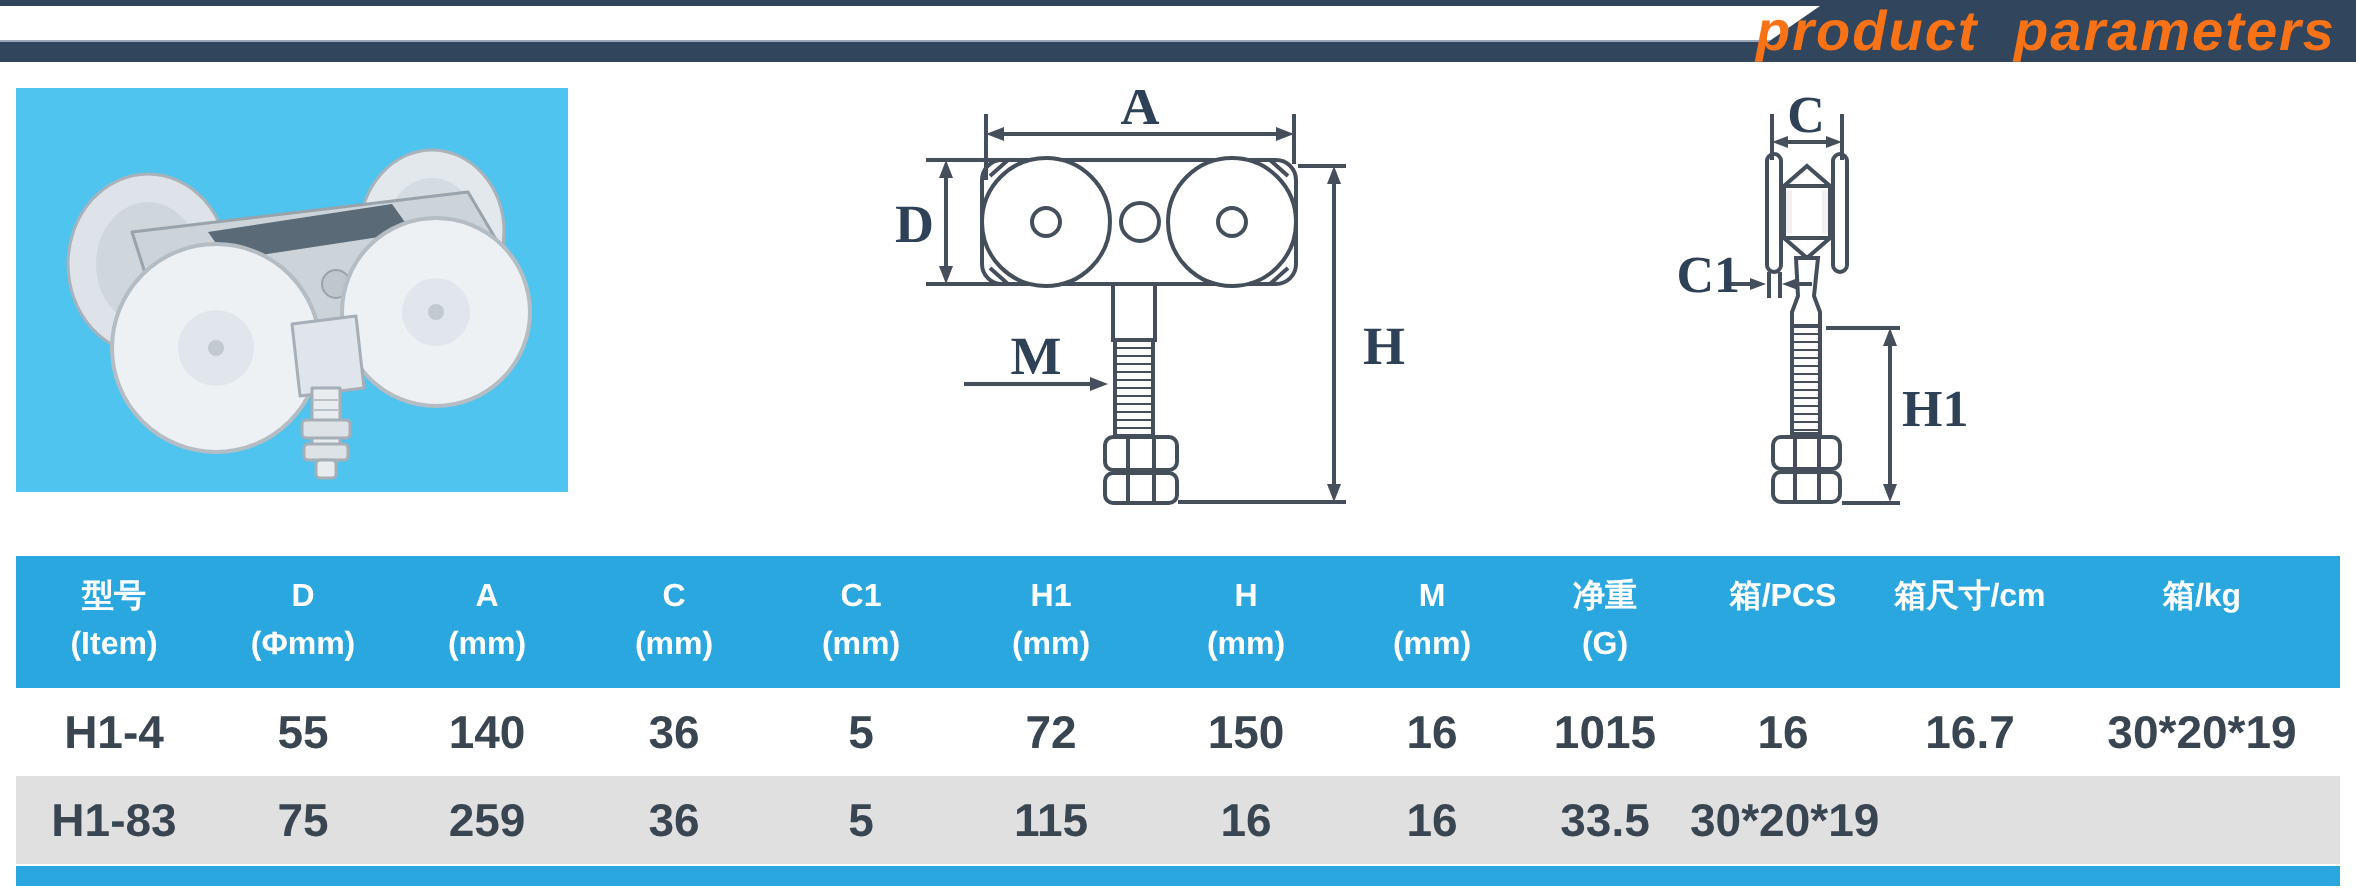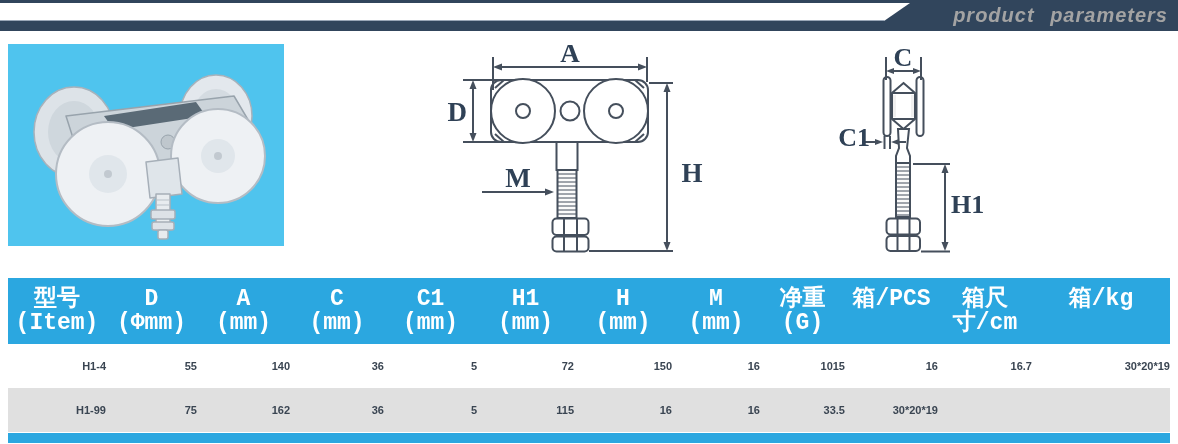--- a/index.html
+++ b/index.html
@@ -9,45 +9,45 @@
   }
   
   .banner{position:absolute;left:0;top:0;width:1178px;height:31px;background:#31455C;}
   .banner-white{
     position:absolute;left:0;top:3px;height:17px;width:910px;background:#ffffff;
     clip-path:polygon(0 0,100% 0,calc(100% - 26px) 100%,0 100%);
     border-bottom:1px solid #9aa7b8;
   }
   .banner-title{
     position:absolute;right:10px;top:2px;height:27px;line-height:27px;
-    color:#a3a3a3;font-size:20px;font-weight:bold;font-style:italic;
+    color:#f97316;font-size:28px;font-weight:bold;font-style:italic;
     letter-spacing:1px;word-spacing:9px;
   }
   
   .photo{position:absolute;left:8px;top:44px;width:276px;height:202px;}
   
   .diag-front{position:absolute;left:425px;top:45px;width:310px;height:230px;}
   .diag-side{position:absolute;left:820px;top:45px;width:200px;height:230px;}
   .dim-label{font-family:"Liberation Serif",serif;font-weight:bold;fill:#2F4156;}
   
   .ptable{position:absolute;left:8px;top:278px;width:1162px;}
   .trow,.thead{
     display:grid;
     grid-template-columns:98px 91px 93px 94px 93px 97px 98px 88px 85px 93px 94px 138px;
   }
   .thead{background:#2BA7E0;height:66px;}
   .th{
     color:#ffffff;text-align:center;padding-top:9px;
-    font-family:Liberation Mono, monospace;font-weight:bold;font-size:23px;line-height:24px;
+    font-family:Liberation Sans, sans-serif;font-weight:bold;font-size:16px;line-height:24px;
   }
   .trow{height:44px;background:#ffffff;}
   .trow.alt{background:#E0E0E0;}
   .td{
-    text-align:right;line-height:44px;color:#3A4552;
-    font-size:11px;font-weight:bold;font-family:"Liberation Sans",sans-serif;
+    text-align:center;line-height:44px;color:#3A4552;
+    font-size:23px;font-weight:bold;font-family:"Liberation Sans",sans-serif;
   }
   .tfoot-bar{height:10px;background:#2BA7E0;margin-top:1px;}
 </style>
 </head>
 <body>
 
 <div class="banner">
   <div class="banner-white"></div>
   <div class="banner-title">product parameters</div>
 </div>
@@ -276,23 +276,23 @@
     <div class="td">72</div>
     <div class="td">150</div>
     <div class="td">16</div>
     <div class="td">1015</div>
     <div class="td">16</div>
     <div class="td">16.7</div>
     <div class="td">30*20*19</div>
   </div>
 
   <div class="trow alt">
-    <div class="td">H1-99</div>
+    <div class="td">H1-83</div>
     <div class="td">75</div>
-    <div class="td">162</div>
+    <div class="td">259</div>
     <div class="td">36</div>
     <div class="td">5</div>
     <div class="td">115</div>
     <div class="td">16</div>
     <div class="td">16</div>
     <div class="td">33.5</div>
     <div class="td">30*20*19</div>
   </div>
 
   <div class="tfoot-bar"></div>

